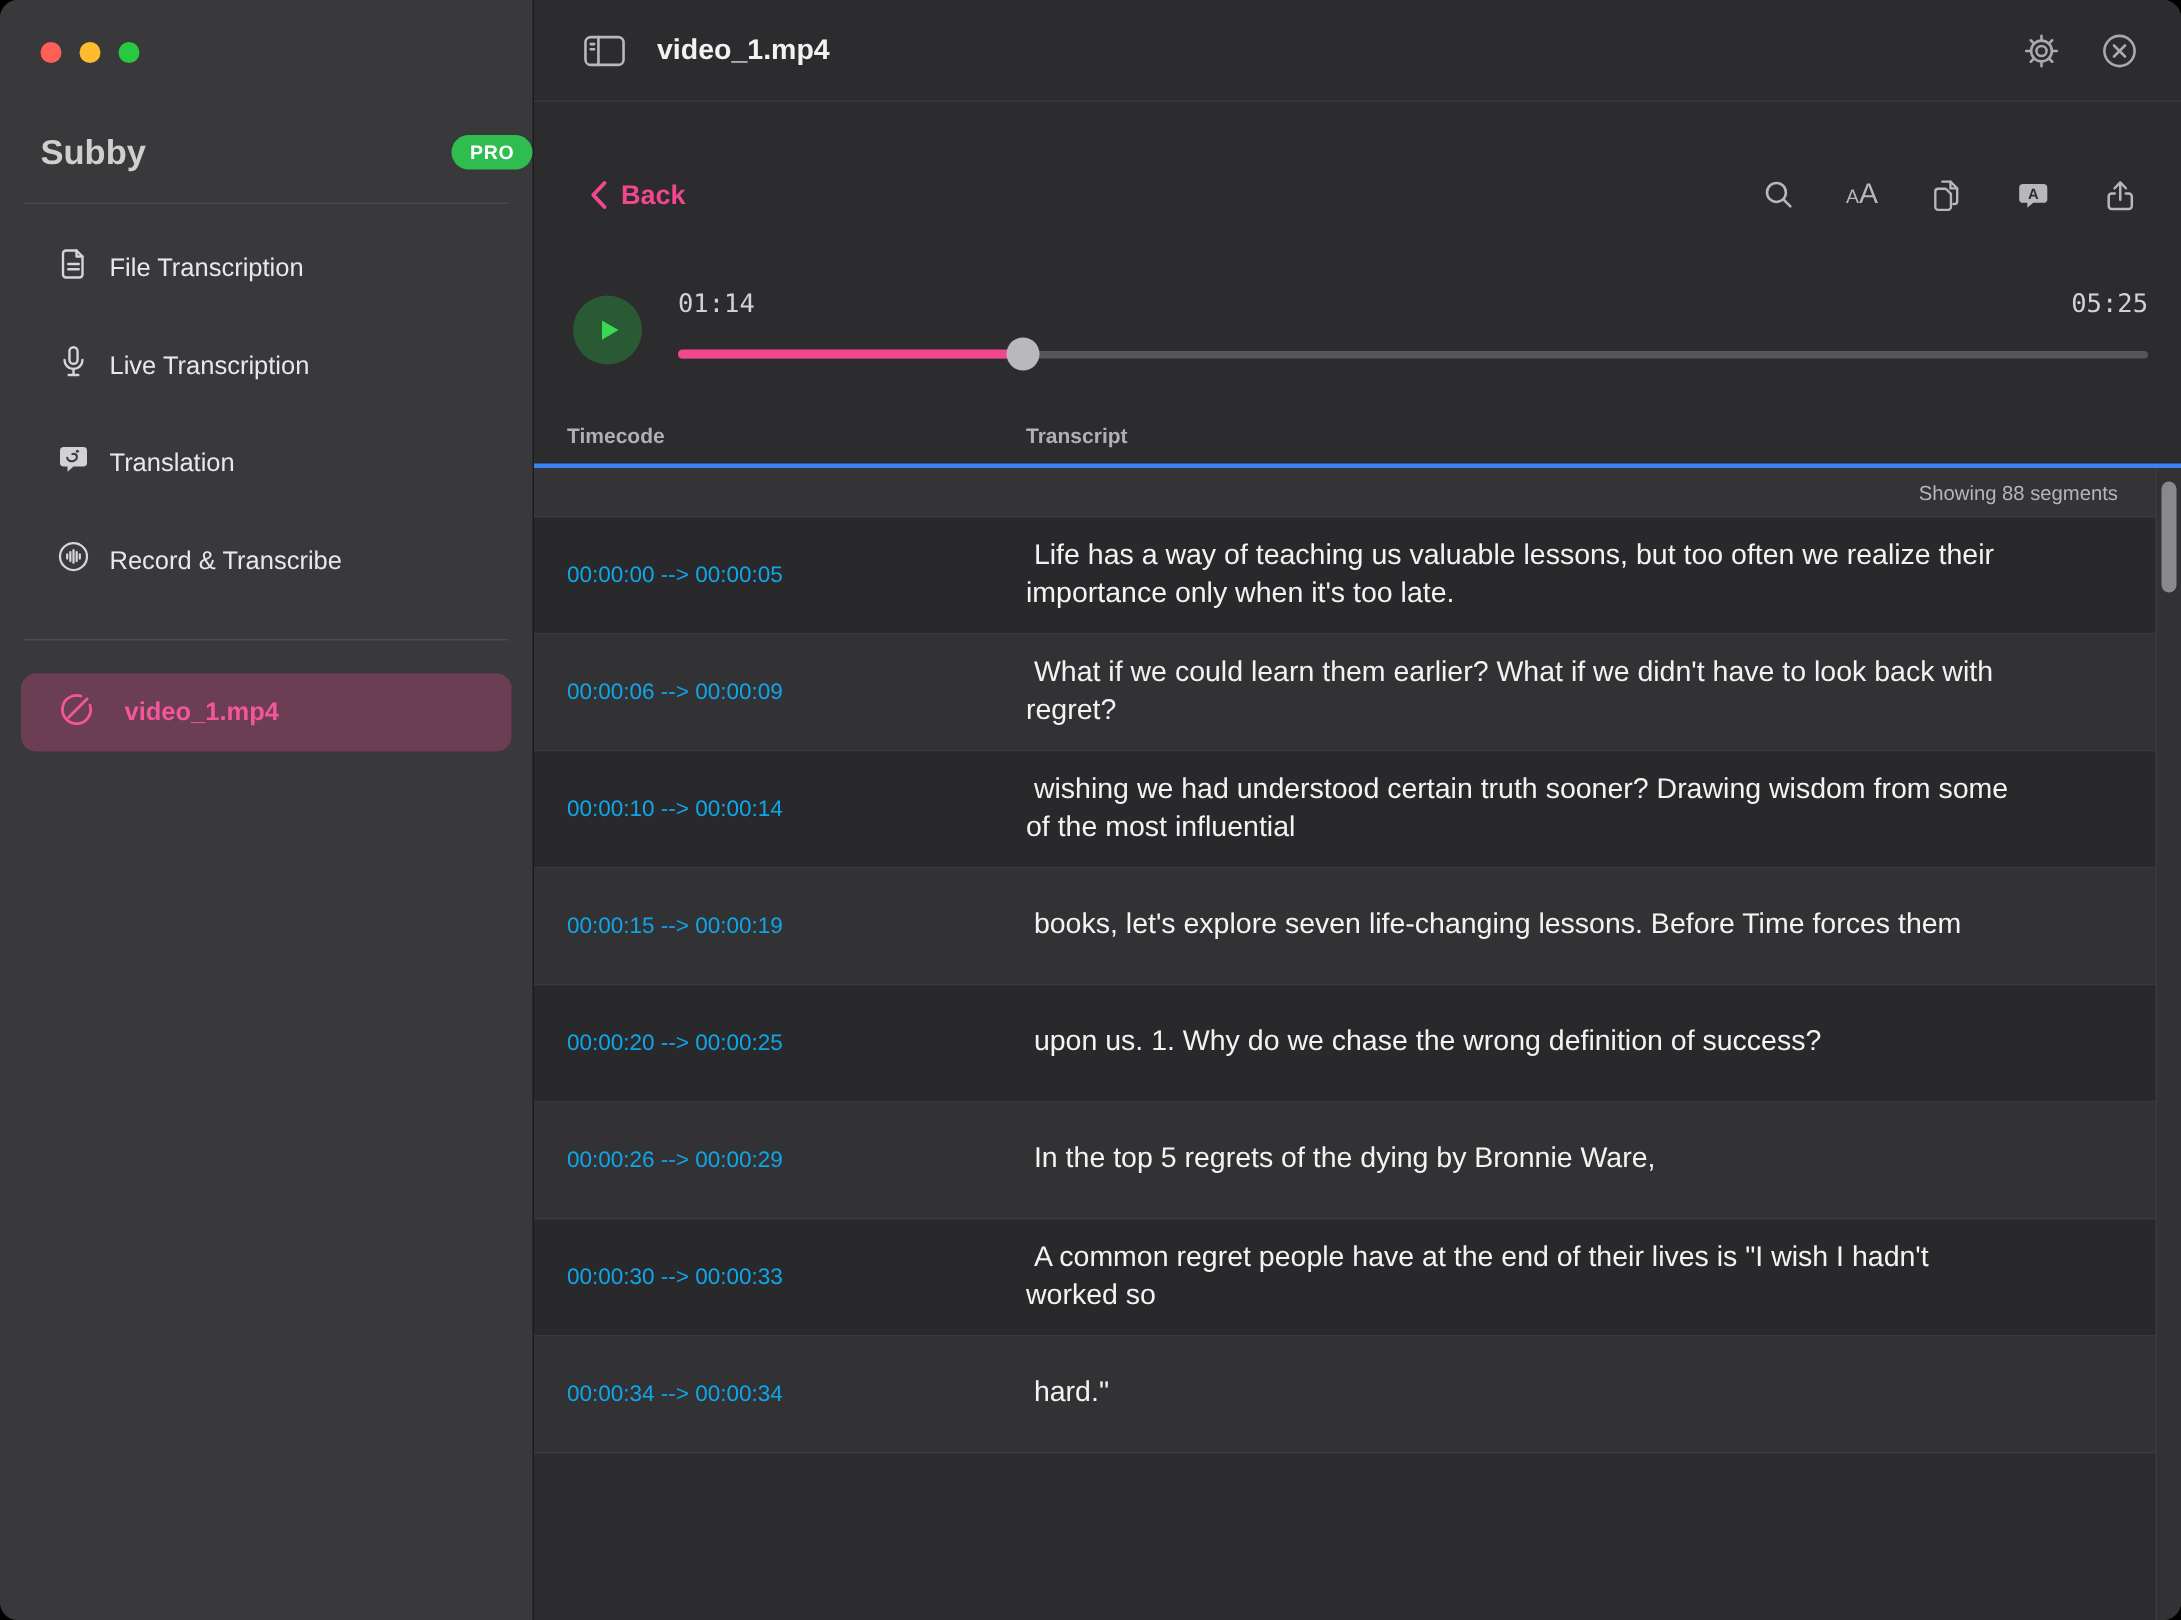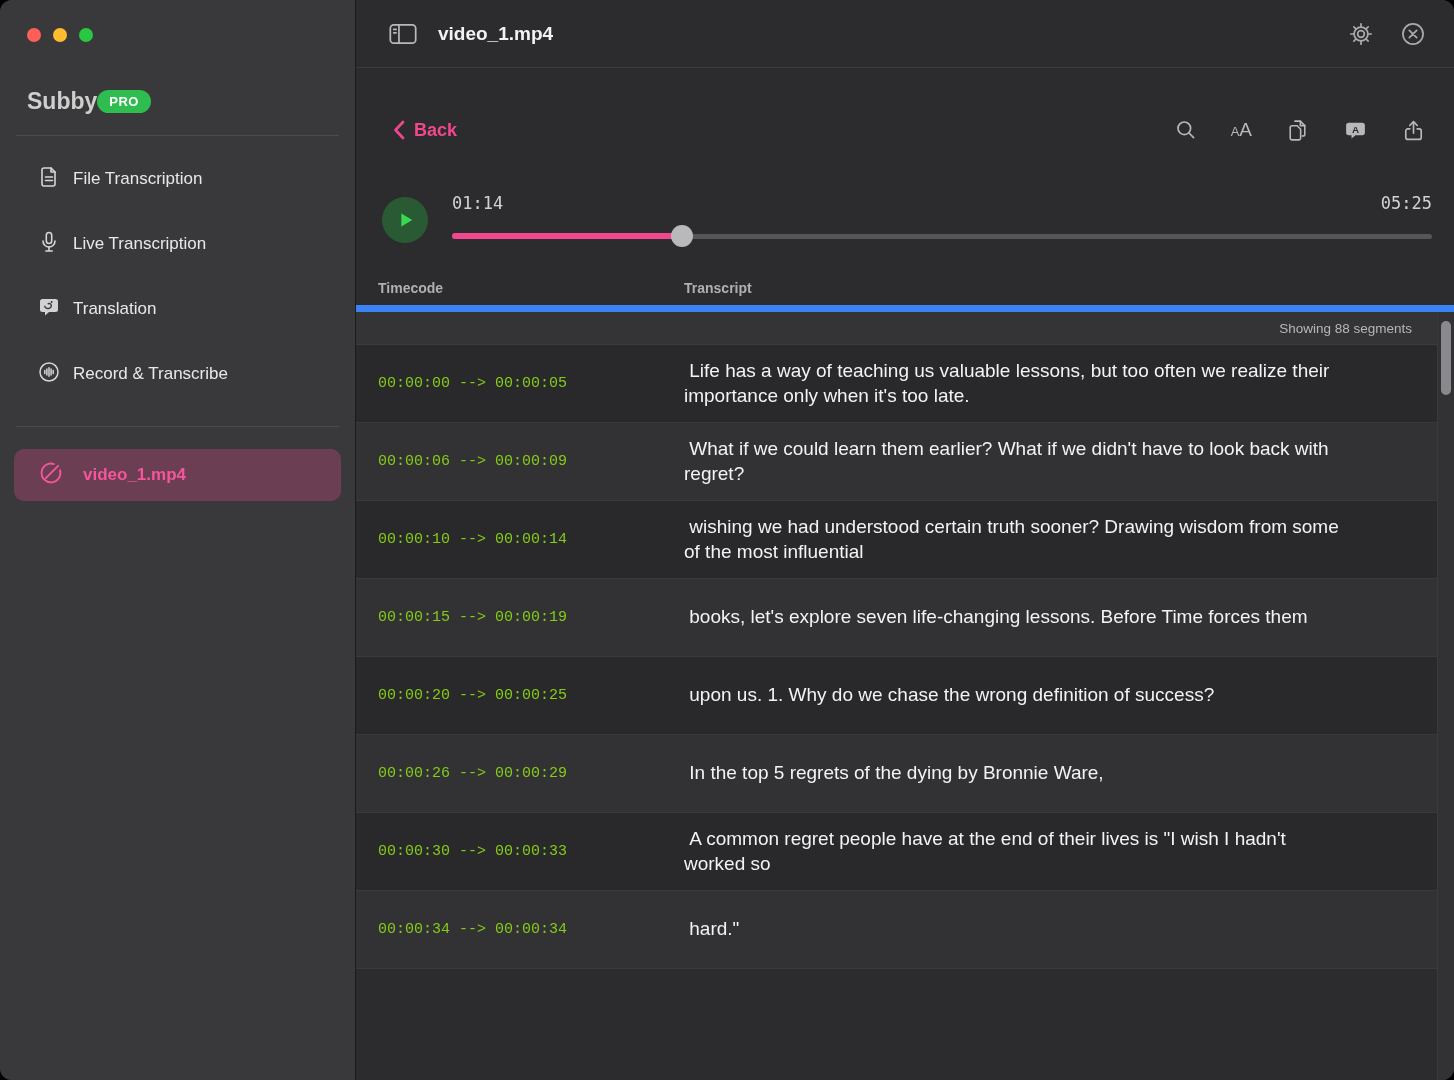--- a/index.html
+++ b/index.html
@@ -4,21 +4,21 @@
 <style>
   * { margin:0; padding:0; box-sizing:border-box; }
   html,body { width:1454px; height:1080px; background:#000; font-family:"Liberation Sans", sans-serif; }
   .window { width:1454px; height:1080px; border-radius:12px; overflow:hidden; display:flex; background:#2c2c2e; }
 
   
   .sidebar { width:356px; min-width:356px; background:#39393b; border-right:1px solid #1c1c1e; display:flex; flex-direction:column; }
   .traffic { display:flex; gap:12px; padding:28px 0 0 27px; }
   .tl { width:14px; height:14px; border-radius:50%; }
   .tl.red { background:#ff5f57; } .tl.yellow { background:#febc2e; } .tl.green { background:#28c840; }
-  .brand { display:flex; align-items:center; gap:0; padding:46px 0 0 27px; }
+  .brand { display:flex; align-items:center; gap:28px; padding:46px 0 0 27px;justify-content:space-between; }
   .brand-name { font-size:23px; font-weight:bold; color:#cfcfcf; }
   .pro-badge { background:#2ebd4e; color:#fff; font-size:13px; font-weight:bold; padding:4px 12px; border-radius:13px; letter-spacing:.5px; }
   .side-divider { height:1px; background:#4b4b4d; margin:20px 16px 0 16px; }
   .nav { padding-top:10px; }
   .nav-item { display:flex; align-items:center; gap:12px; height:65px; padding-left:37px; cursor:pointer; }
   .nav-item svg { flex:0 0 auto; }
   .nav-label { font-size:17px; color:#e8e8ea; }
   .file-item { margin:22px 14px 0 14px; height:52px; border-radius:10px; background:rgba(242,76,146,0.28); display:flex; align-items:center; gap:19px; padding-left:24px; cursor:pointer; }
   .file-label { font-size:17px; font-weight:bold; color:#f4569c; }
 
@@ -40,30 +40,30 @@
 
   .player { height:106px; display:flex; align-items:center; gap:24px; padding:6px 22px 0 26px; }
   .play-btn { width:46px; height:46px; border-radius:50%; background:#2a5a33; border:none; cursor:pointer; display:flex; align-items:center; justify-content:center; flex:0 0 auto; }
   .player-col { flex:1;text-align:center; }
   .time-row { display:flex; justify-content:space-between; font-family:"DejaVu Sans Mono", monospace; font-size:17px; color:#d2d2d4; margin-bottom:12px; }
   .slider { position:relative; height:22px; cursor:pointer; }
   .slider-track { position:absolute; top:8.5px; left:0; right:0; height:5px; border-radius:3px; background:#56565a; }
   .slider-fill { position:absolute; top:8px; left:0; height:6px; border-radius:3px; background:#f2478f; width:23.5%; }
   .slider-thumb { position:absolute; top:0; left:23.5%; width:22px; height:22px; margin-left:-11px; border-radius:50%; background:#b9b9bc; cursor:grab; }
 
-  .thead { height:42px; display:flex; align-items:center; border-bottom:7px solid #3b82f6; font-size:14px; font-weight:bold; color:#b0b0b2; }
+  .thead { height:42px; display:flex; align-items:center; border-bottom:3px solid #3b82f6; font-size:14px; font-weight:bold; color:#b0b0b2; }
   .thead .col-timecode { padding-left:22px; width:328px; }
   .thead .col-transcript { }
 
   .table-wrap { flex:1; position:relative; overflow:hidden; }
   .showing-strip { height:33px; background:#343436; display:flex; align-items:center; justify-content:flex-end; padding-right:42px; font-size:13.5px; color:#b6b6b8; border-bottom:1px solid #3c3c3e; }
   .row { height:78px; display:flex; align-items:center; border-bottom:1px solid #3a3a3c; cursor:pointer; }
   .row.dark { background:#29292b; }
   .row.light { background:#323234; }
-  .tc { width:328px; padding-left:22px; font-family:Liberation Mono, monospace; font-size:15px; color:#84cc16; white-space:pre; }
+  .tc { width:328px; padding-left:22px; font-family:Liberation Sans, sans-serif; font-size:15px; color:#0ea5e9; white-space:pre; }
   .tx { flex:1; padding-right:108px; font-size:19px; color:#f3f3f4; line-height:24.5px; white-space:pre-wrap; }
   .partial-row { height:33px; background:#2c2c2e; }
 
   .scroll-track { position:absolute; top:0; right:0; bottom:0; width:17px; background:#323234; border-left:1px solid #3a3a3c; cursor:pointer; }
   .scroll-thumb { position:absolute; top:9px; right:3.5px; width:10px; height:74px; border-radius:5px; background:#89898d; cursor:grab; }
 </style>
 </head>
 <body>
 
 <div class="window">

